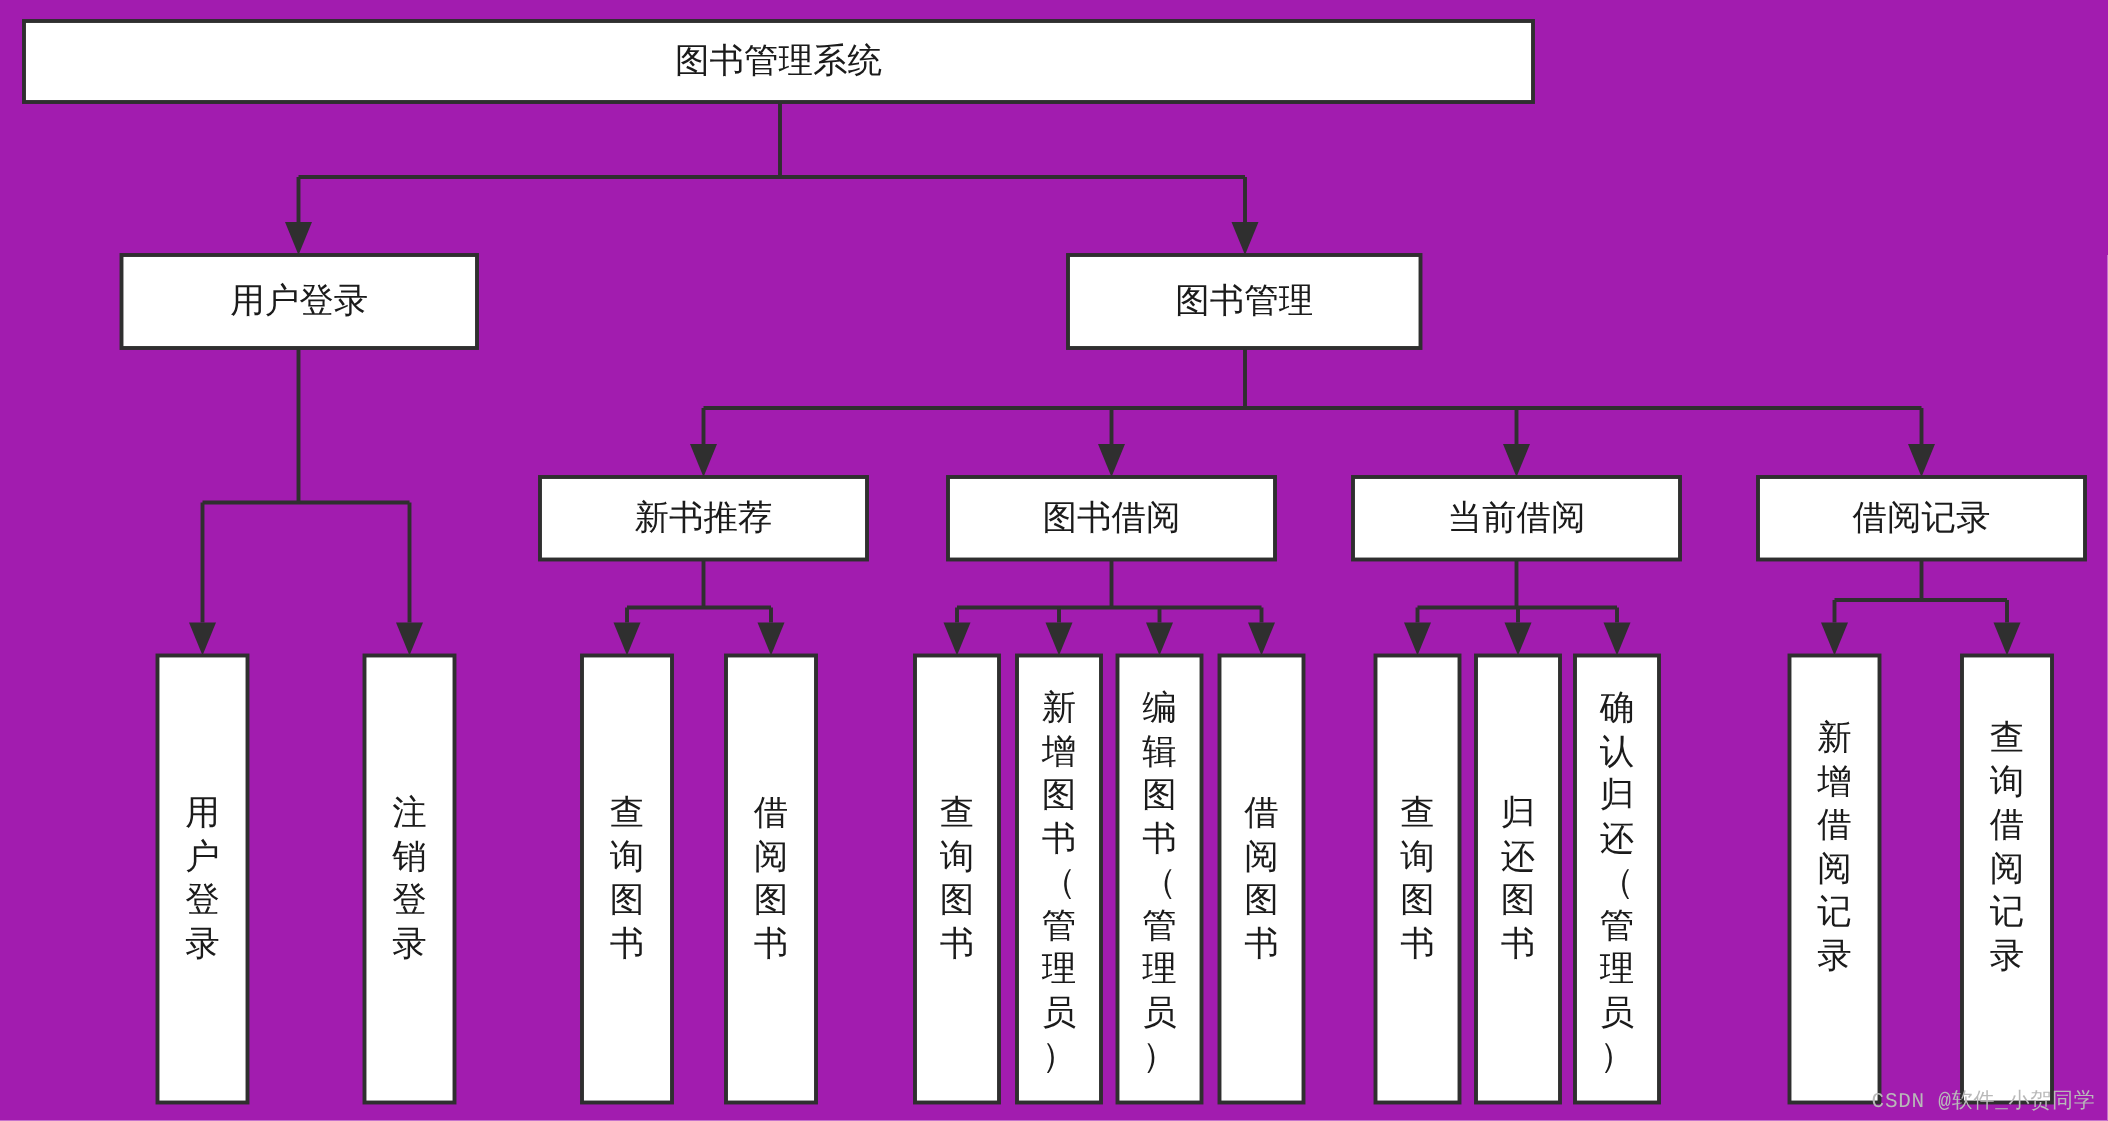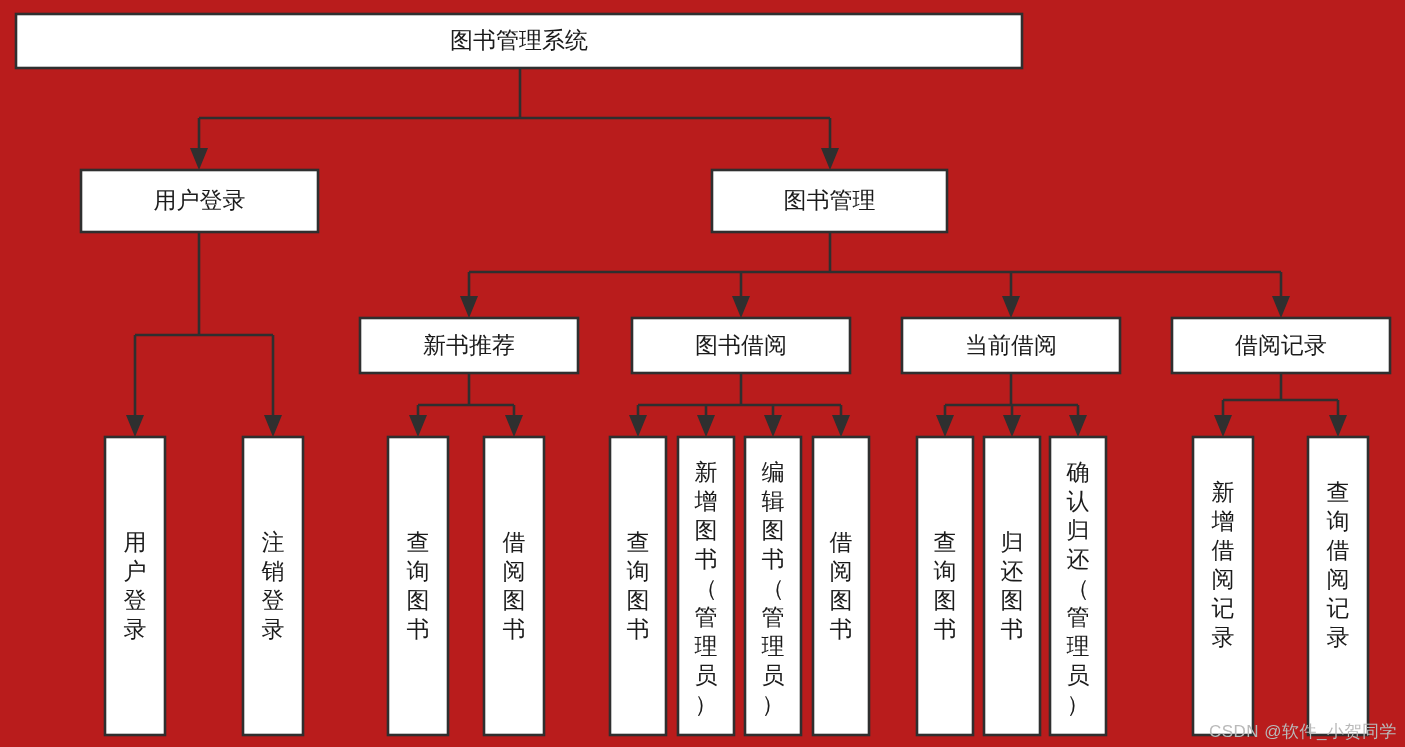--- a/index.html
+++ b/index.html
@@ -10,21 +10,21 @@
   body {
     width: 1405px;
     height: 747px;
     font-family: "Liberation Sans", sans-serif;
     overflow: hidden;
   }
   #diagram-root {
     position: relative;
     width: 1405px;
     height: 747px;
-    background: #b91c1c;
+    background: #a21caf;
   }
   svg#flowchart {
     position: absolute;
     top: 0;
     left: 0;
     width: 1405px;
     height: 747px;
     display: block;
   }
   .node-box {
@@ -53,22 +53,22 @@
     fill: #1b1b1b;
     font-family: "Liberation Sans", sans-serif;
     font-size: 23px;
     text-anchor: middle;
     dominant-baseline: middle;
   }
   .watermark {
     position: absolute;
     right: 8px;
     bottom: 4px;
-    font-family: Liberation Sans, sans-serif;
-    font-size: 17px;
+    font-family: Liberation Mono, monospace;
+    font-size: 14px;
     color: #b9b9b9;
     letter-spacing: 0.5px;
     white-space: nowrap;
     user-select: none;
   }
 </style>
 </head>
 <body>
 
 <div id="diagram-root">

